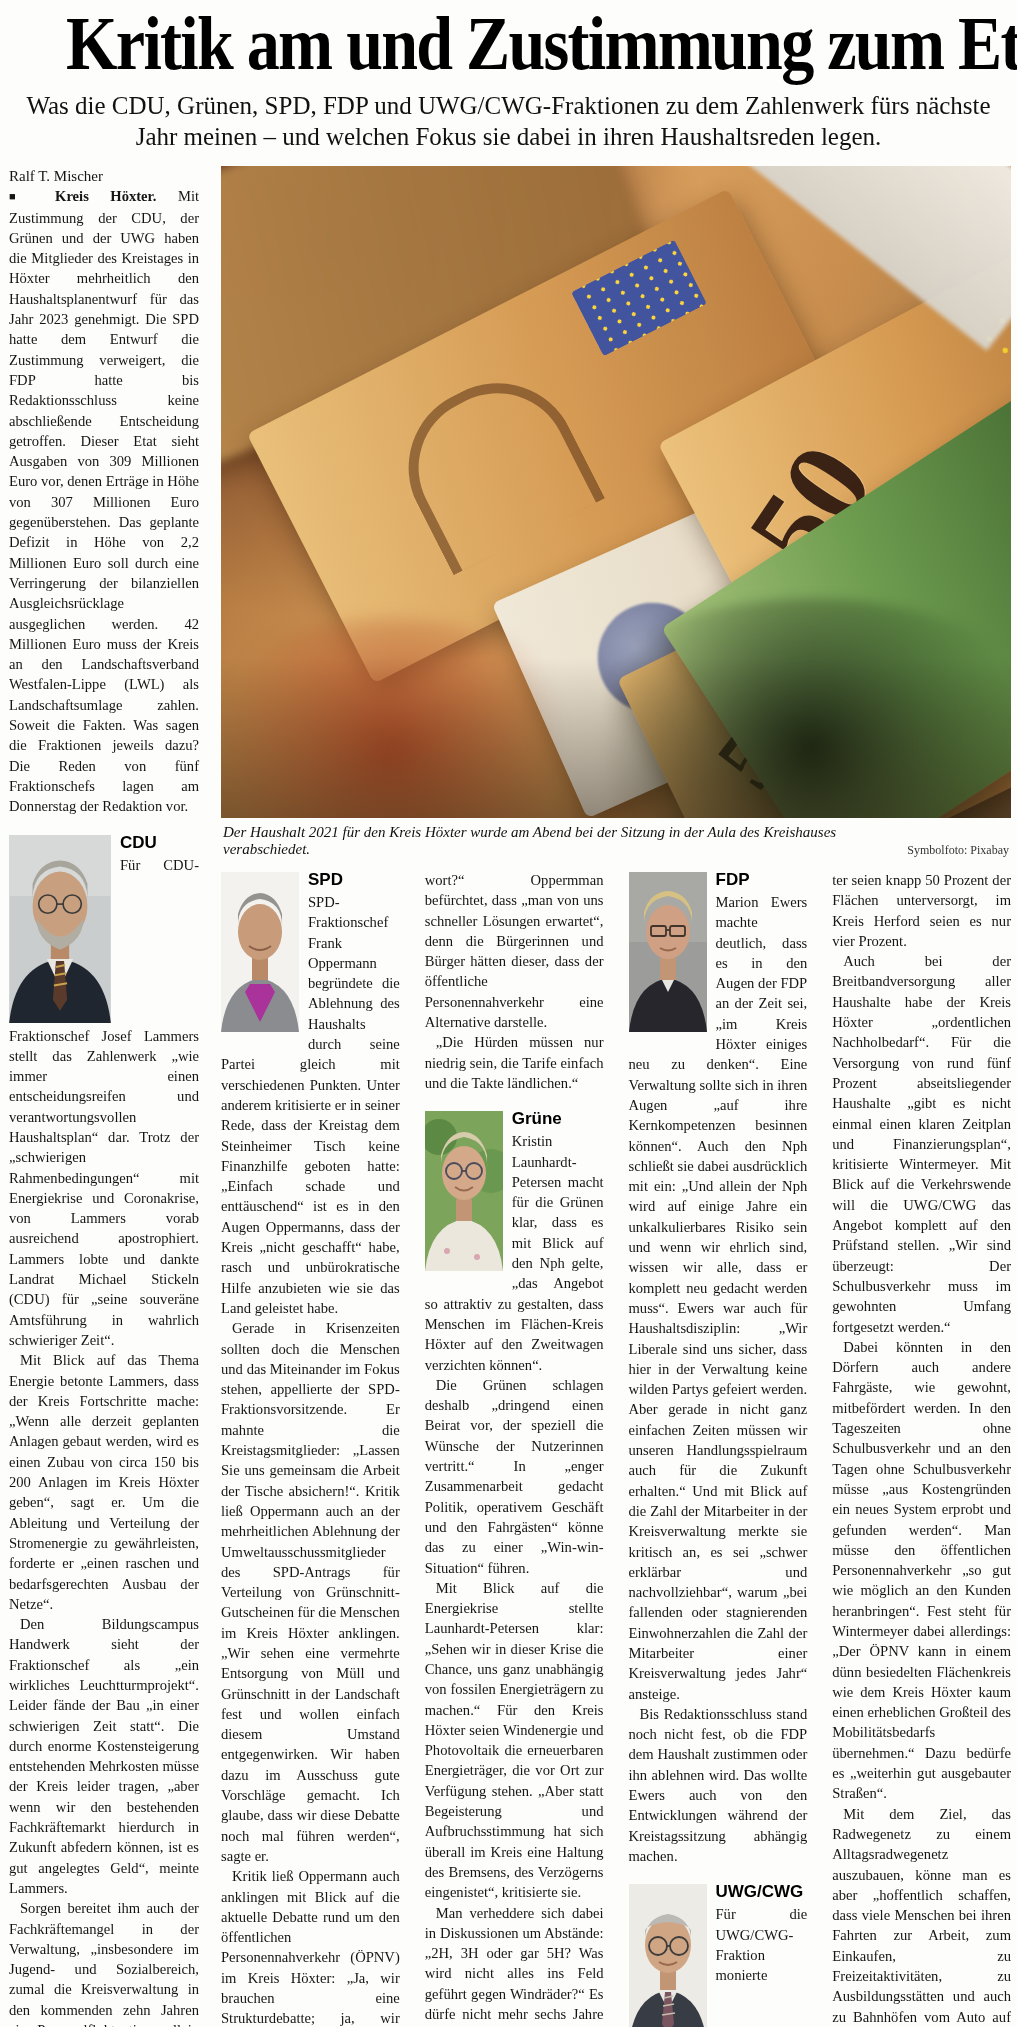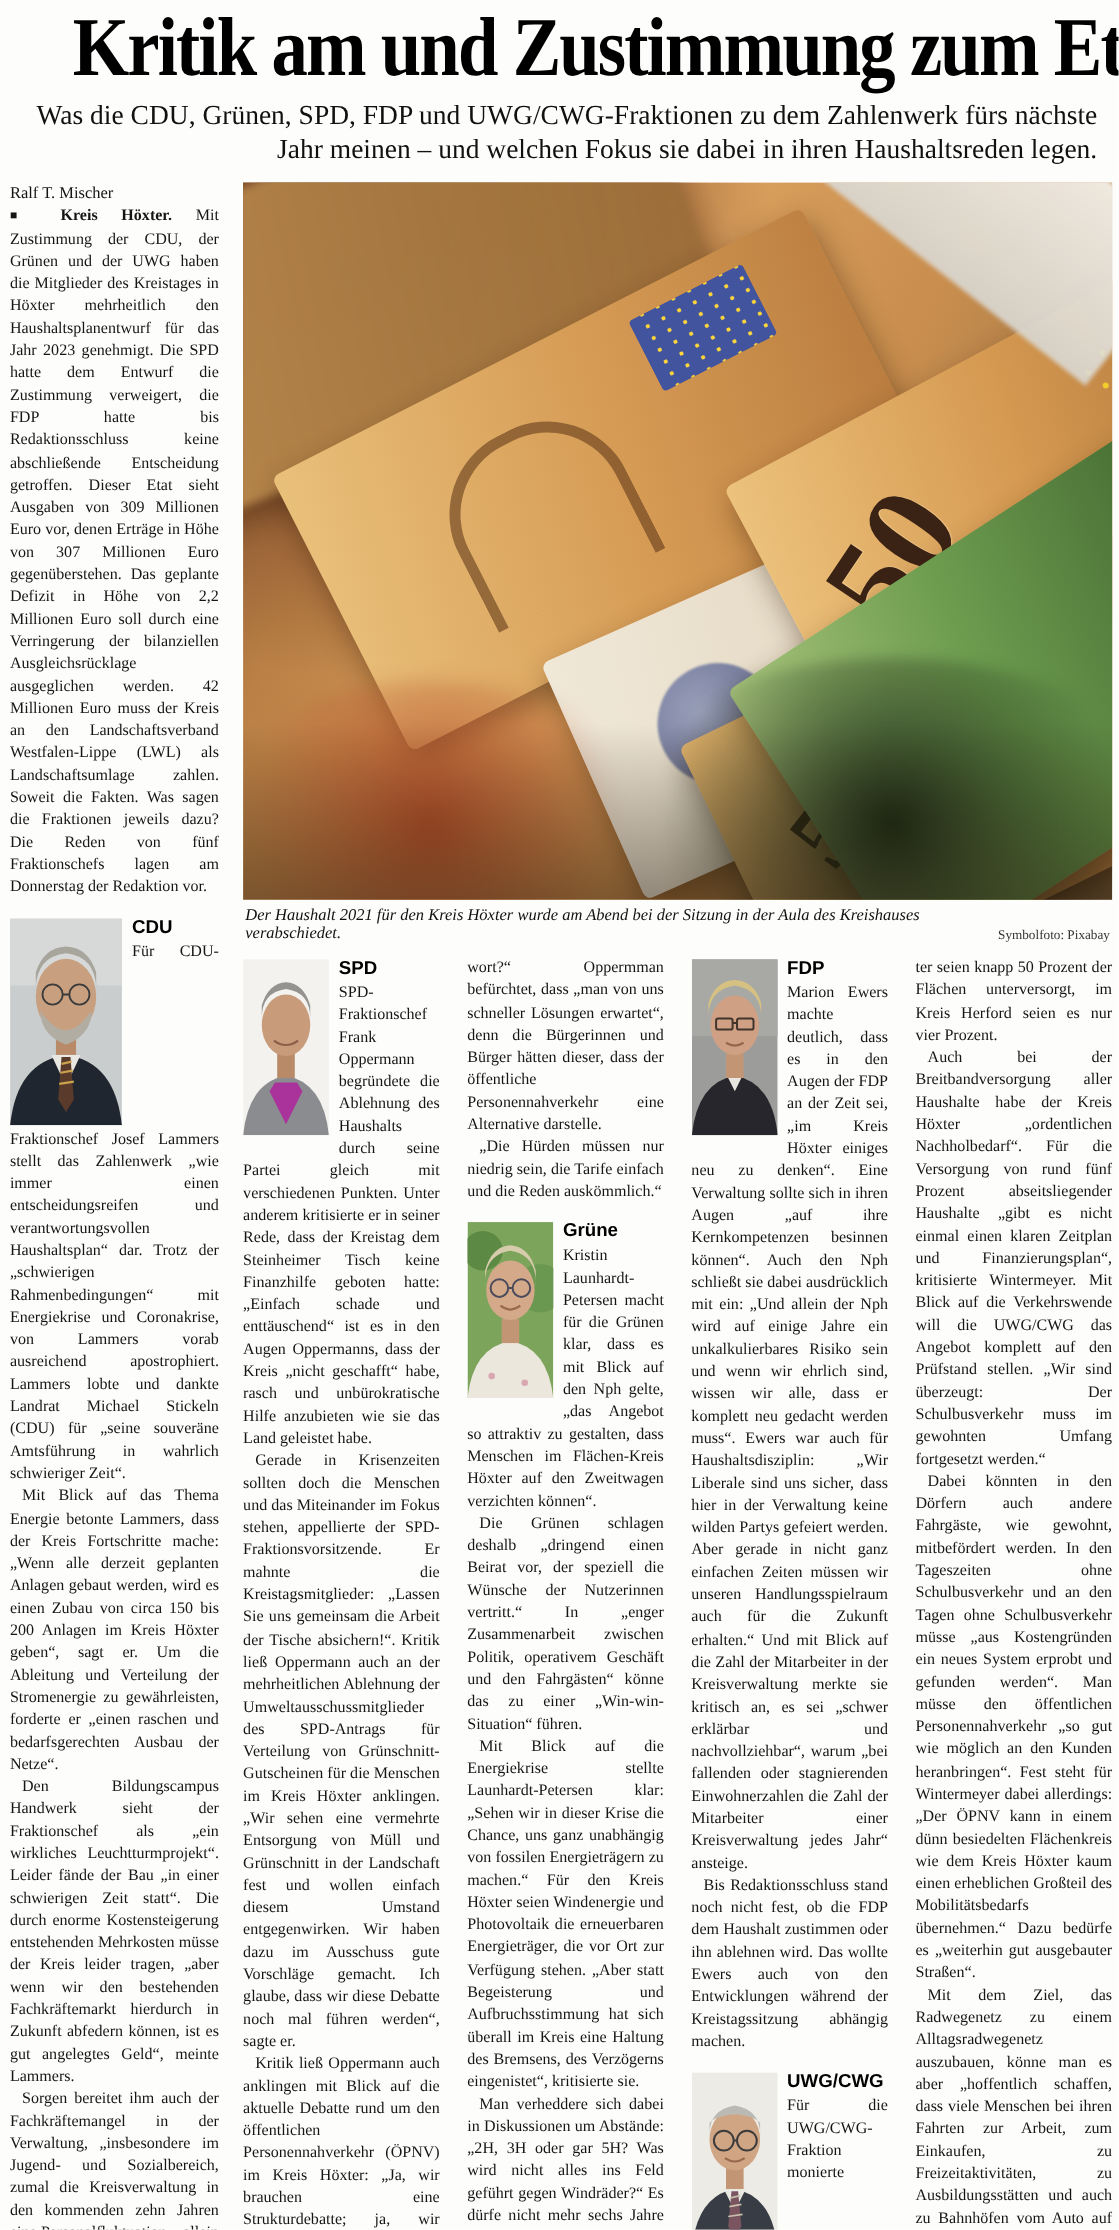--- a/index.html
+++ b/index.html
@@ -2,21 +2,21 @@
 <html lang="de"><head>
 <meta charset="utf-8">
 <style>
   html,body{margin:0;padding:0;background:#ffffff;}
   .page{position:relative;width:1017px;height:2027px;overflow:hidden;background:#fdfdfc;
         font-family:"Liberation Serif",serif;color:#151515;}
   
   .masthead{padding-top:2px;}
   .headline{font-family:"Liberation Serif",serif;font-weight:700;font-size:76px;line-height:82px;
             text-align:center;letter-spacing:-2px;transform:scaleX(.87);color:#000;white-space:nowrap;}
-  .subhead{max-width:978px;margin:6px auto 0;text-align:right;font-size:25px;line-height:31px;color:#111;}
+  .subhead{max-width:978px;margin:6px auto 0;text-align:center;font-size:25px;line-height:31px;color:#111;}
   
   .content{display:flex;padding:14px 6px 0 9px;gap:22px;}
   .col1{width:190px;flex:none;}
   .rightarea{flex:1;min-width:0;}
   .author{font-weight:400;font-size:15px;margin:0 0 24px;}
   
   .bt{font-size:14.6px;line-height:20.3px;text-align:justify;hyphens:auto;-webkit-hyphens:auto;}
   .bt p{margin:0;}
   .bt p.ind{text-indent:11px;}
   .bullet{font-size:11px;position:relative;top:-1px;}
@@ -165,41 +165,41 @@
             <h3 class="party">SPD</h3>
             <p>SPD-Fraktionschef Frank Oppermann begründete die Ablehnung des Haushalts durch seine Partei gleich mit verschiedenen Punkten. Unter anderem kritisierte er in seiner Rede, dass der Kreistag dem Steinheimer Tisch keine Finanzhilfe geboten hatte: „Einfach schade und enttäuschend“ ist es in den Augen Oppermanns, dass der Kreis „nicht geschafft“ habe, rasch und unbürokratische Hilfe anzubieten wie sie das Land geleistet habe.</p>
             <div class="clear"></div>
             <p class="ind">Gerade in Krisenzeiten sollten doch die Menschen und das Miteinander im Fokus stehen, appellierte der SPD-Fraktionsvorsitzende. Er mahnte die Kreistagsmitglieder: „Lassen Sie uns gemeinsam die Arbeit der Tische absichern!“. Kritik ließ Oppermann auch an der mehrheitlichen Ablehnung der Umweltausschussmitglieder des SPD-Antrags für Verteilung von Grünschnitt-Gutscheinen für die Menschen im Kreis Höxter anklingen. „Wir sehen eine vermehrte Entsorgung von Müll und Grünschnitt in der Landschaft fest und wollen einfach diesem Umstand entgegenwirken. Wir haben dazu im Ausschuss gute Vorschläge gemacht. Ich glaube, dass wir diese Debatte noch mal führen werden“, sagte er.</p>
             <p class="ind">Kritik ließ Oppermann auch anklingen mit Blick auf die aktuelle Debatte rund um den öffentlichen Personennahverkehr (ÖPNV) im Kreis Höxter: „Ja, wir brauchen eine Strukturdebatte; ja, wir müssen Bescheid wissen über das Nutzungsverhalten. Aber wieso dauert das alles so lange?“, fragte er. „Wo ist das Gutachten, über das wir im vergangenen Jahr schon gesprochen haben?“ Es brauche „eine offene Debatte über die Struktur des Nahverkehrsverbundes Paderborn-Höxter. Ist ein so kleiner Zweckverband noch zweckmäßig? Oder ist eine OWL-Lösung die bessere Ant-</p>
           </div>
         </div>
 
         <div class="tcol bt">
           <p>wort?“ Oppermman befürchtet, dass „man von uns schneller Lösungen erwartet“, denn die Bürgerinnen und Bürger hätten dieser, dass der öffentliche Personennahverkehr eine Alternative darstelle.</p>
-          <p class="ind">„Die Hürden müssen nur niedrig sein, die Tarife einfach und die Reden auskömmlich.“</p>
+          <p class="ind">„Die Hürden müssen nur niedrig sein, die Tarife einfach und die Takte ländlichen.“</p>
           <div class="section">
             <svg class="pic" viewBox="0 0 78 160">
               <rect width="78" height="160" fill="#7ca45b"></rect>
               <circle cx="14" cy="26" r="18" fill="#5c8a44"></circle>
               <circle cx="66" cy="60" r="22" fill="#6b9850"></circle>
               <path d="M0 160 Q5 114 39 108 Q73 114 78 160 Z" fill="#ece7dc"></path>
               <circle cx="22" cy="140" r="3" fill="#d8a7b2"></circle>
               <circle cx="52" cy="146" r="3" fill="#d8a7b2"></circle>
               <rect x="31" y="88" width="16" height="22" fill="#c29675"></rect>
               <ellipse cx="39" cy="62" rx="22" ry="27" fill="#d3a98a"></ellipse>
               <path d="M16 60 Q14 30 39 26 Q64 30 62 60 L62 44 Q56 22 39 21 Q22 22 16 44 Z" fill="#d6cbab"></path>
               <circle cx="29" cy="60" r="8" fill="none" stroke="#4a4a5a" stroke-width="1.8"></circle>
               <circle cx="49" cy="60" r="8" fill="none" stroke="#4a4a5a" stroke-width="1.8"></circle>
               <line x1="37" y1="60" x2="41" y2="60" stroke="#4a4a5a" stroke-width="1.8"></line>
               <path d="M30 76 Q39 83 48 76" stroke="#9a6a50" stroke-width="2" fill="none"></path>
             </svg>
             <h3 class="party">Grüne</h3>
             <p>Kristin Launhardt-Petersen macht für die Grünen klar, dass es mit Blick auf den Nph gelte, „das Angebot so attraktiv zu gestalten, dass Menschen im Flächen-Kreis Höxter auf den Zweitwagen verzichten können“.</p>
             <div class="clear"></div>
-            <p class="ind">Die Grünen schlagen deshalb „dringend einen Beirat vor, der speziell die Wünsche der Nutzerinnen vertritt.“ In „enger Zusammenarbeit zwischen Politik, operativem Geschäft und den Fahrgästen“ könne das zu einer „Win-win-Situation“ führen.</p>
+            <p class="ind">Die Grünen schlagen deshalb „dringend einen Beirat vor, der speziell die Wünsche der Nutzerinnen vertritt.“ In „enger Zusammenarbeit gedacht Politik, operativem Geschäft und den Fahrgästen“ könne das zu einer „Win-win-Situation“ führen.</p>
             <p class="ind">Mit Blick auf die Energiekrise stellte Launhardt-Petersen klar: „Sehen wir in dieser Krise die Chance, uns ganz unabhängig von fossilen Energieträgern zu machen.“ Für den Kreis Höxter seien Windenergie und Photovoltaik die erneuerbaren Energieträger, die vor Ort zur Verfügung stehen. „Aber statt Begeisterung und Aufbruchsstimmung hat sich überall im Kreis eine Haltung des Bremsens, des Verzögerns eingenistet“, kritisierte sie.</p>
             <p class="ind">Man verheddere sich dabei in Diskussionen um Abstände: „2H, 3H oder gar 5H? Was wird nicht alles ins Feld geführt gegen Windräder?“ Es dürfe nicht mehr sechs Jahre im Schnitt dauern, bis ein Windrad stehe, es dürfe auch bei der Freiflächenphotovoltaik nicht monatelang darüber gegrübelt werden, „ob die Module blau, braun, grün oder pink sind“. Das 1,5 Grad-Ziel müsse die Messlatte für „alle unsere politischen Entscheidungen sein“.</p>
           </div>
         </div>
 
         <div class="tcol bt">
           <div>
             <svg class="pic" viewBox="0 0 78 160">
               <rect width="78" height="160" fill="#9c9c9a"></rect>
               <rect width="78" height="70" fill="#a8a8a5"></rect>

